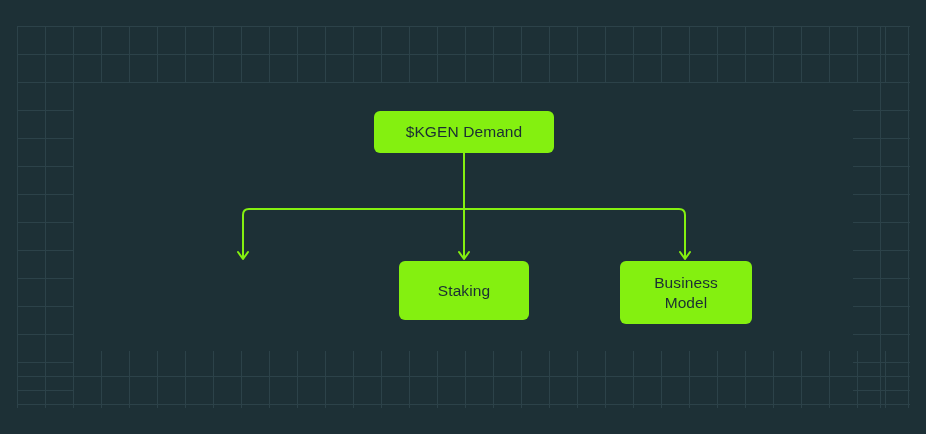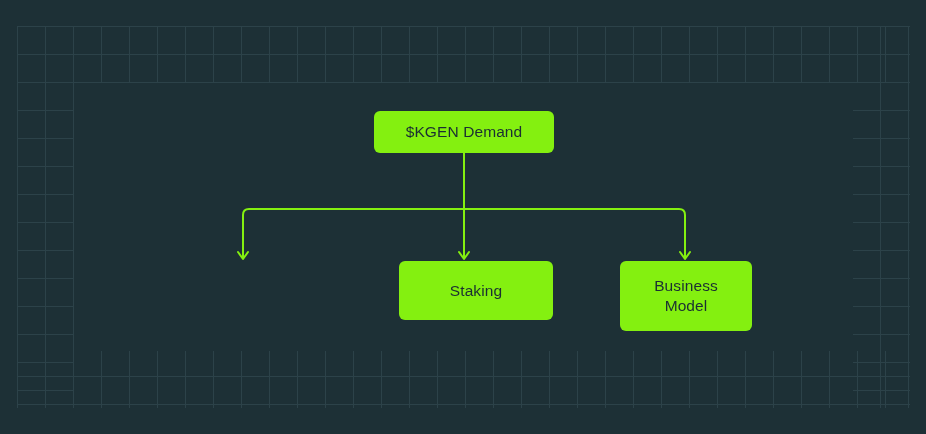--- a/index.html
+++ b/index.html
@@ -58,22 +58,22 @@
     justify-content: center;
     text-align: center;
     font-size: 15.5px;
     line-height: 1.28;
     letter-spacing: 0.1px;
     box-sizing: border-box;
     padding: 21px 8px;
   }
   #node-root     { left: 374px; top: 111px; width: 180px; height: 42px; }
   #node-product  { left: 178px; top: 261px; width: 130px; height: 59px; }
-  #node-staking  { left: 399px; top: 261px; width: 154px; height: 59px; }
-  #node-business { left: 620px; top: 261px; width: 132px; height: 70px; }
+  #node-staking  { left: 399px; top: 261px; width: 130px; height: 59px; }
+  #node-business { left: 620px; top: 261px; width: 132px; height: 63px; }
   .node-label { white-space: pre-line; display: block; }
 </style>
 </head>
 <body>
 
 <div id="canvas">
 
   <div id="grid-frame">
     <div class="grid-band" id="grid-top"></div>
     <div class="grid-band" id="grid-bottom"></div>

